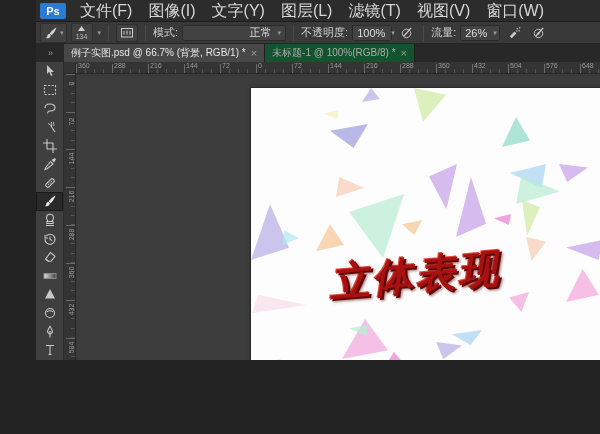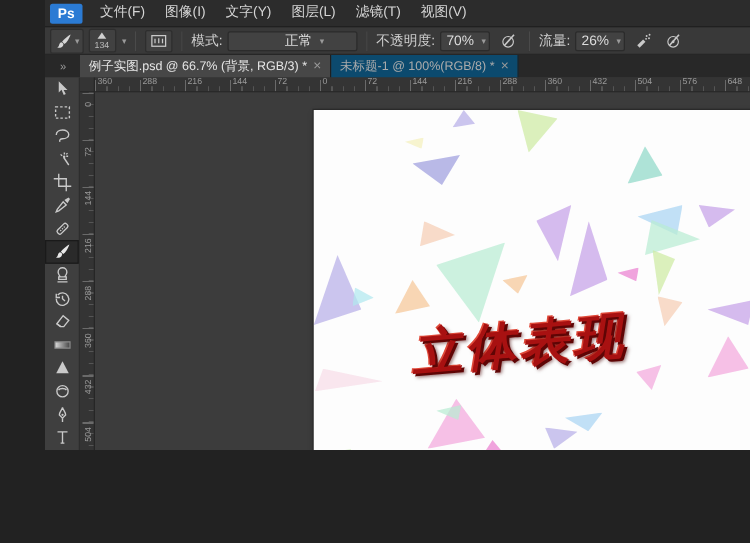--- a/index.html
+++ b/index.html
@@ -6,52 +6,52 @@
   body { background:#222; font-family:"Liberation Sans", sans-serif; }
   .stage { position:relative; width:600px; height:360px; background:#3c3c3c; overflow:hidden;
            font-family:"Liberation Sans", sans-serif;margin-left:36px; }
 
   
   .menubar { position:absolute; left:0; top:0; width:600px; height:22px; background:#2c2c2c;
              border-bottom:1px solid #1c1c1c; display:flex; align-items:center; }
   .pslogo { width:26px; height:16px; margin:0 6px 0 4px; background:#2b7bd4; color:#fff;
             font-size:11px; font-weight:bold; display:flex; align-items:center; justify-content:center;
             border-radius:2px; }
-  .menu-item { padding:0 8px; font-size:11px; color:#d6d6d6; line-height:21px; cursor:default; }
+  .menu-item { padding:0 8px; font-size:16px; color:#d6d6d6; line-height:21px; cursor:default; }
 
   
   .optionsbar { position:absolute; left:0; top:22px; width:600px; height:22px; background:#393939;
                 border-bottom:1px solid #262626; display:flex; align-items:center; gap:4px;
                 font-size:11px; color:#cecece; padding-left:4px; }
   .opt-sep { width:1px; height:16px; background:#2a2a2a; border-right:1px solid #4a4a4a; margin:0 3px; }
   .tool-preset { display:flex; align-items:center; padding:1px 2px; border:1px solid #2e2e2e;
                  border-radius:2px; background:#414141; }
   .brush-preset { display:flex; flex-direction:column; align-items:center; width:22px; line-height:7px;
                   padding:1px 0; border:1px solid #2e2e2e; border-radius:2px; background:#414141; }
   .brush-preset .num { font-size:7px; color:#bdbdbd; }
   .caret { font-size:7px; color:#9a9a9a; margin-left:1px; }
   .dd-field { background:#424242; border:1px solid #2b2b2b; border-radius:2px; height:16px;
               display:flex; align-items:center; padding:0 4px; color:#ddd; }
   .dd-field .caret { margin-left:6px; }
-  .mode-field { width:104px; justify-content:center;padding-left:23px; }
+  .mode-field { width:104px; justify-content:flex-end;padding-left:23px; }
   .pct-field { width:40px; justify-content:space-between; }
   .icon-btn { width:20px; height:18px; display:flex; align-items:center; justify-content:center;
               border:1px solid transparent; border-radius:2px; }
   .panel-btn { width:22px; height:18px; display:flex; align-items:center; justify-content:center;
                border:1px solid #2e2e2e; border-radius:2px; background:#414141; }
 
   
   .tabbar { position:absolute; left:0; top:44px; width:600px; height:18px; background:#282828;
             display:flex; align-items:stretch; }
   .tab-collapse { width:28px; display:flex; align-items:center; justify-content:center;
                   color:#9a9a9a; font-size:9px; letter-spacing:-1px; }
   .doc-tab { display:flex; align-items:center; gap:5px; padding:0 7px; font-size:10px;
              border-right:1px solid #1f1f1f; white-space:nowrap; cursor:default; }
   .doc-tab.active { background:#474747; color:#e6e6e6; }
-  .doc-tab.inactive { background:#0c4a6e; color:#ababab; }
+  .doc-tab.inactive { background:#14532d; color:#ababab; }
   .tab-close { color:#9a9a9a; font-size:11px; line-height:10px; }
 
   
   .toolbar { position:absolute; left:0; top:62px; width:28px; height:372px; background:#3f3f3f;
              border-right:1px solid #2d2d2d; display:flex; flex-direction:column; }
   .tool { width:27px; height:18.6px; display:flex; align-items:center; justify-content:center; }
   .tool.selected { background:#2a2a2a; box-shadow:inset 0 0 0 1px #1a1a1a; }
   .tool svg { display:block; }
 
   
@@ -93,20 +93,21 @@
 
   <div class="menubar">
     <div class="pslogo">Ps</div>
     <div id="menu-items" style="display:flex;">
         <div class="menu-item">文件(F)</div>
         <div class="menu-item">图像(I)</div>
         <div class="menu-item">文字(Y)</div>
         <div class="menu-item">图层(L)</div>
         <div class="menu-item">滤镜(T)</div>
         <div class="menu-item">视图(V)</div>
+        <div class="menu-item">窗口(W)</div>
       </div>
   </div>
 
   <div class="optionsbar">
     <div class="tool-preset">
       <svg width="16" height="16" viewBox="0 0 16 16">
         <path d="M13.5 2.5c-2 1-5.5 4-6.8 5.8l1.9 1.9C10.4 8.9 12.8 5 13.5 2.5z" fill="#d6d6d6"></path>
         <path d="M6.2 8.8c-1 .2-1.7 1-1.9 2.1-.2 1-.6 1.6-1.5 2 1.4.6 3.3.3 4.2-.7.7-.8.9-1.7.6-2.4z" fill="#d6d6d6"></path>
       </svg>
       <span class="caret">▾</span>
@@ -127,21 +128,21 @@
     </div>
     <div class="opt-sep"></div>
     <span>模式:</span>
     <div class="dd-field mode-field">
       <span>正常</span>
       <span class="caret">▾</span>
     </div>
     <div class="opt-sep"></div>
     <span>不透明度:</span>
     <div class="dd-field pct-field">
-      <span>70%</span>
+      <span>100%</span>
       <span class="caret">▾</span>
     </div>
     <div class="icon-btn">
       <svg width="15" height="15" viewBox="0 0 16 16">
         <circle cx="8" cy="9" r="4.5" fill="none" stroke="#c9c9c9"></circle>
         <path d="M5 12 L13 3" stroke="#c9c9c9" stroke-width="1.4"></path>
       </svg>
     </div>
     <div class="opt-sep"></div>
     <span>流量:</span>
@@ -164,21 +165,21 @@
         <path d="M5 12 L13 3" stroke="#c9c9c9" stroke-width="1.4"></path>
         <circle cx="8" cy="9" r="1.2" fill="#c9c9c9"></circle>
       </svg>
     </div>
   </div>
 
   <div class="tabbar">
     <div class="tab-collapse">»</div>
     <div id="doc-tabs" style="display:flex;">
         <div class="doc-tab active">
-          <span>例子实图.psd @ 66.7% (背景, RGB/3) *</span>
+          <span>例子实图.psd @ 66.7% (背景, RGB/1) *</span>
           <span class="tab-close">×</span>
         </div>
         <div class="doc-tab inactive">
           <span>未标题-1 @ 100%(RGB/8) *</span>
           <span class="tab-close">×</span>
         </div>
       </div>
   </div>
 
   <div class="ruler-corner"></div>

